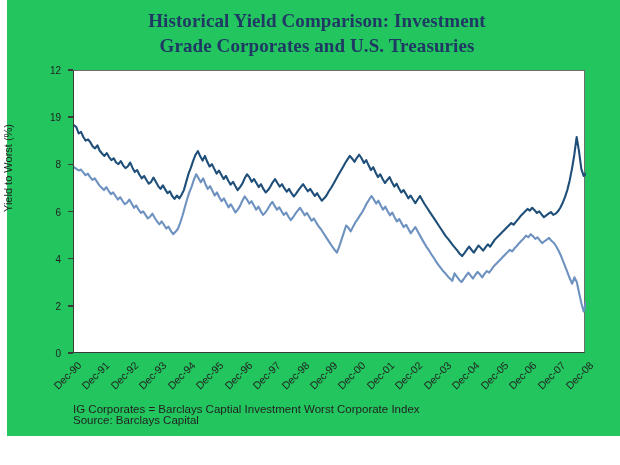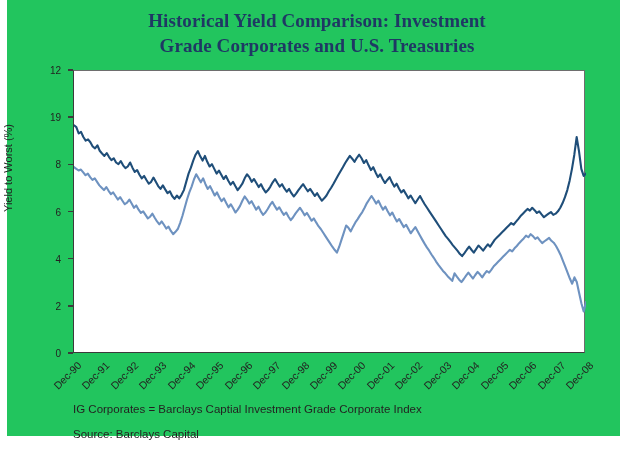--- a/index.html
+++ b/index.html
@@ -28,21 +28,21 @@
         transform:rotate(-45deg);transform-origin:right top;text-align:right;}
 
   #legend{position:absolute;left:66px;top:88px;width:512px;height:22px;
           display:flex;justify-content:center;align-items:center;gap:44px;}
   .lgi{display:flex;align-items:center;gap:7px;}
   .sw{width:44px;height:4px;border-radius:1px;}
   .lgt{font-size:12px;color:#231f20;}
 
   .note{position:absolute;font-size:11.5px;color:#231f20;white-space:nowrap;}
   #note1{left:66px;top:403px;}
-  #note2{left:66px;top:428px;}
+  #note2{left:66px;top:414px;}
 </style>
 </head>
 <body>
 
 <div id="root">
 
   <div class="title">
     <span>Historical Yield Comparison: Investment</span>
     <span class="l2">Grade Corporates and U.S. Treasuries</span>
   </div>
@@ -63,21 +63,21 @@
   <div id="yaxis"></div>
   <div id="xaxis"></div>
 
   <div id="plot">
     <svg id="svg" width="512" height="283">
       <polyline id="line-treasuries" fill="none" stroke-width="2.1" stroke-linejoin="round" stroke-linecap="round" points="0.00,96.22 2.31,97.87 4.61,99.52 6.92,98.58 9.23,101.41 11.53,104.24 13.84,102.59 16.14,106.13 18.45,108.96 20.76,107.30 23.06,110.84 25.37,114.38 27.68,116.74 29.98,119.10 32.29,116.03 34.59,119.80 36.90,123.10 39.21,121.45 41.51,124.99 43.82,128.53 46.13,126.17 48.43,129.71 50.74,133.25 53.05,131.59 55.35,128.53 57.66,132.54 59.96,136.78 62.27,134.42 64.58,138.67 66.88,141.97 69.19,140.32 71.50,143.86 73.80,147.40 76.11,145.74 78.41,142.68 80.72,146.69 83.03,150.46 85.33,153.29 87.64,150.46 89.95,153.76 92.25,157.54 94.56,155.65 96.86,159.89 99.17,163.20 101.48,160.84 103.78,158.01 106.09,152.11 108.40,145.04 110.70,136.78 113.01,128.53 115.32,121.45 117.62,115.56 119.93,108.48 122.23,103.29 124.54,107.30 126.85,111.31 129.15,107.30 131.46,113.20 133.77,117.92 136.07,115.09 138.38,119.80 140.68,124.52 142.99,121.45 145.30,126.17 147.60,130.18 149.91,127.35 152.22,132.07 154.52,136.31 156.83,133.25 159.14,137.25 161.44,141.50 163.75,138.67 166.05,134.90 168.36,129.71 170.67,125.46 172.97,128.53 175.28,132.54 177.59,130.18 179.89,134.42 182.20,138.67 184.50,135.60 186.81,140.32 189.12,143.86 191.42,141.50 193.73,137.96 196.04,133.95 198.34,130.89 200.65,134.90 202.95,138.67 205.26,136.31 207.57,140.32 209.87,143.86 212.18,141.50 214.49,145.74 216.79,149.05 219.10,146.22 221.41,142.68 223.71,139.61 226.02,136.78 228.32,140.32 230.63,144.33 232.94,141.97 235.24,145.74 237.55,149.75 239.86,147.40 242.16,151.41 244.47,155.18 246.77,158.01 249.08,161.55 251.39,165.08 253.69,168.62 256.00,172.16 258.31,175.70 260.61,178.76 262.92,181.59 265.23,175.70 267.53,168.62 269.84,161.55 272.14,154.47 274.45,156.83 276.76,160.37 279.06,155.65 281.37,151.41 283.68,148.10 285.98,144.33 288.29,141.03 290.59,136.78 292.90,132.07 295.21,128.53 297.51,124.99 299.82,128.53 302.13,132.54 304.43,129.71 306.74,134.42 309.05,138.67 311.35,135.60 313.66,140.32 315.96,144.33 318.27,141.50 320.58,146.22 322.88,150.46 325.19,148.10 327.50,152.11 329.80,156.12 332.11,153.76 334.41,158.01 336.72,162.25 339.03,159.19 341.33,156.12 343.64,160.37 345.95,164.61 348.25,168.62 350.56,172.63 352.86,176.40 355.17,179.70 357.48,183.48 359.78,186.78 362.09,190.55 364.40,193.86 366.70,196.92 369.01,199.99 371.32,202.35 373.62,205.18 375.93,207.53 378.23,209.89 380.54,202.35 382.85,205.65 385.15,208.71 387.46,211.07 389.77,208.00 392.07,204.70 394.38,201.64 396.68,204.70 398.99,207.53 401.30,204.00 403.60,200.93 405.91,203.29 408.22,206.35 410.52,202.82 412.83,199.99 415.14,201.64 417.44,198.57 419.75,195.27 422.05,192.91 424.36,190.55 426.67,188.19 428.97,185.84 431.28,183.48 433.59,181.12 435.89,178.76 438.20,180.41 440.50,177.35 442.81,174.99 445.12,172.16 447.42,169.80 449.73,167.44 452.04,164.61 454.34,166.26 456.65,163.20 458.95,165.08 461.26,167.91 463.57,166.26 465.87,169.33 468.18,172.16 470.49,170.27 472.79,168.62 475.10,166.97 477.41,169.80 479.71,171.69 482.02,174.99 484.32,179.23 486.63,183.95 488.94,189.85 491.24,195.74 493.55,201.64 495.86,207.53 498.16,212.72 500.47,206.35 502.77,211.07 505.08,221.68 507.39,232.30 509.69,240.55 512.00,231.12" stroke="#6E92C0"></polyline>
       <polyline id="line-corporates" fill="none" stroke-width="2.1" stroke-linejoin="round" stroke-linecap="round" points="0.00,54.24 2.34,56.13 4.68,62.50 7.01,60.84 9.35,66.03 11.69,69.57 14.03,68.39 16.37,71.22 18.70,75.47 21.04,77.35 23.38,74.29 25.72,79.71 28.05,82.54 30.39,84.90 32.73,82.07 35.07,86.08 37.41,89.14 39.74,87.26 42.08,91.50 44.42,93.15 46.76,90.09 49.10,94.33 51.43,97.16 53.77,95.51 56.11,91.50 58.45,96.69 60.79,100.94 63.12,99.05 65.46,103.77 67.80,107.30 70.14,104.95 72.47,108.96 74.81,112.73 77.15,110.84 79.49,106.60 81.83,110.84 84.16,115.09 86.50,117.92 88.84,114.38 91.18,118.39 93.52,122.16 95.85,120.27 98.19,124.99 100.53,127.82 102.87,124.52 105.21,127.35 107.54,123.81 109.88,119.10 112.22,110.84 114.56,102.59 116.89,96.69 119.23,89.62 121.57,83.72 123.91,80.18 126.25,85.37 128.58,89.62 130.92,84.90 133.26,90.80 135.60,95.51 137.94,93.15 140.27,97.87 142.61,102.59 144.95,99.52 147.29,103.77 149.63,108.01 151.96,104.95 154.30,109.66 156.64,113.67 158.98,110.84 161.32,115.09 163.65,119.10 165.99,116.03 168.33,112.73 170.67,107.30 173.00,103.29 175.34,106.13 177.68,110.84 180.02,108.01 182.36,112.02 184.69,116.03 187.03,113.20 189.37,117.92 191.71,121.45 194.05,119.10 196.38,115.56 198.72,111.31 201.06,108.01 203.40,112.02 205.74,115.56 208.07,113.20 210.41,117.45 212.75,120.75 215.09,117.92 217.42,122.16 219.76,125.46 222.10,122.63 224.44,119.10 226.78,116.03 229.11,113.20 231.45,116.74 233.79,120.27 236.13,117.92 238.47,121.45 240.80,124.99 243.14,122.16 245.48,126.17 247.82,129.71 250.16,127.35 252.49,124.52 254.83,120.27 257.17,116.74 259.51,112.73 261.84,108.48 264.18,104.24 266.52,100.23 268.86,96.22 271.20,91.98 273.53,88.44 275.87,84.90 278.21,87.73 280.55,90.80 282.89,86.79 285.22,83.72 287.56,87.26 289.90,91.98 292.24,89.14 294.58,94.33 296.91,99.05 299.25,96.22 301.59,101.41 303.93,106.13 306.26,103.29 308.60,108.01 310.94,112.02 313.28,108.96 315.62,106.13 317.95,111.31 320.29,115.56 322.63,112.73 324.97,117.45 327.31,121.45 329.64,119.10 331.98,123.10 334.32,127.35 336.66,124.52 339.00,128.53 341.33,132.07 343.67,128.53 346.01,124.99 348.35,129.24 350.68,133.25 353.02,136.78 355.36,140.32 357.70,143.86 360.04,147.40 362.37,150.93 364.71,154.47 367.05,158.01 369.39,161.55 371.73,165.08 374.06,167.91 376.40,170.98 378.74,174.05 381.08,176.88 383.42,179.70 385.75,182.77 388.09,185.13 390.43,182.06 392.77,178.76 395.11,175.70 397.44,178.76 399.78,181.59 402.12,178.05 404.46,174.52 406.79,176.88 409.13,179.70 411.47,176.40 413.81,173.34 416.15,175.70 418.48,172.16 420.82,168.62 423.16,166.26 425.50,163.90 427.84,161.55 430.17,159.19 432.51,156.83 434.85,154.47 437.19,152.11 439.53,153.76 441.86,150.93 444.20,148.10 446.54,145.04 448.88,142.68 451.21,140.32 453.55,137.96 455.89,139.61 458.23,136.78 460.57,139.14 462.90,141.97 465.24,140.32 467.58,143.39 469.92,146.22 472.26,144.33 474.59,142.68 476.93,141.03 479.27,143.86 481.61,142.68 483.95,140.32 486.28,136.78 488.62,132.07 490.96,126.17 493.30,119.10 495.63,109.66 497.97,97.87 500.31,83.72 502.65,66.03 504.99,80.18 507.32,97.87 509.66,104.95 512.00,102.59" stroke="#1F4E79"></polyline>
     </svg>
   </div>
 
-  <div class="note" id="note1">IG Corporates = Barclays Captial Investment Grade Corporate Index</div>
+  <div class="note" id="note1">IG Corporates = Barclays Captial Investment Worst Corporate Index</div>
   <div class="note" id="note2">Source: Barclays Capital</div>
 
 <div class="ylab" style="left: 14px; top: 353px;">0</div>
     <div class="ytickmark" style="left: 61px; top: 352.3px;"></div>
     <div class="ylab" style="left: 14px; top: 305.833px;">2</div>
     <div class="ytickmark" style="left: 61px; top: 305.133px;"></div>
     <div class="ylab" style="left: 14px; top: 258.667px;">4</div>
     <div class="ytickmark" style="left: 61px; top: 257.967px;"></div>
     <div class="ylab" style="left: 14px; top: 211.5px;">6</div>
     <div class="ytickmark" style="left: 61px; top: 210.8px;"></div>

